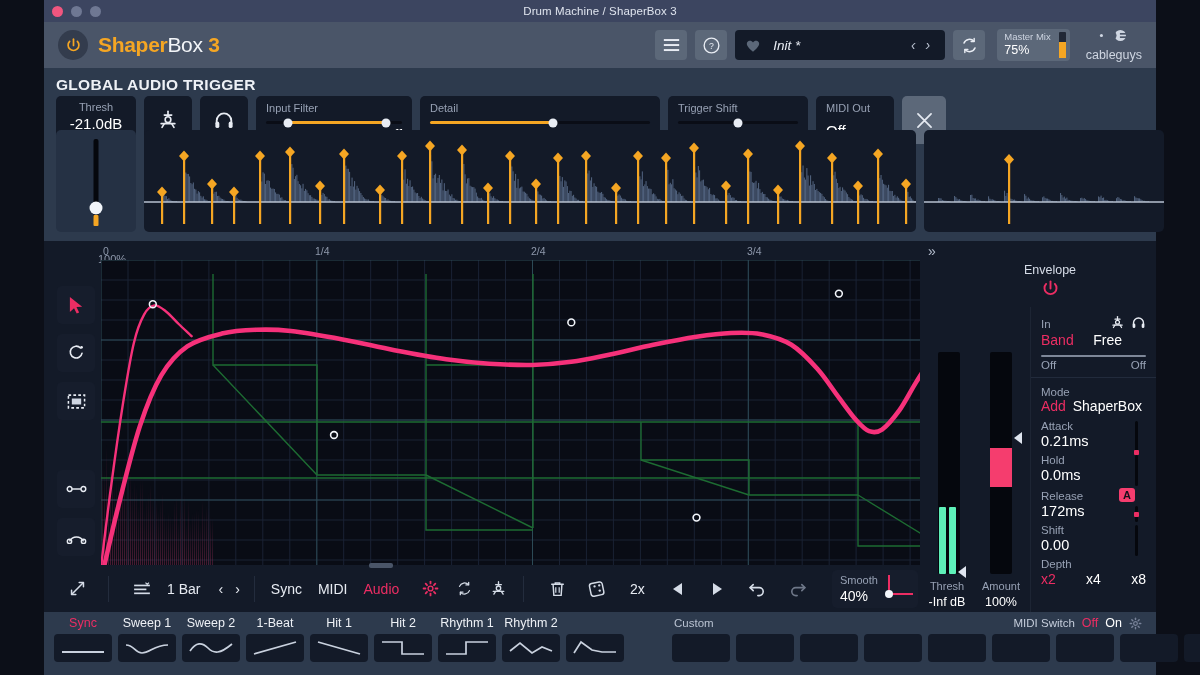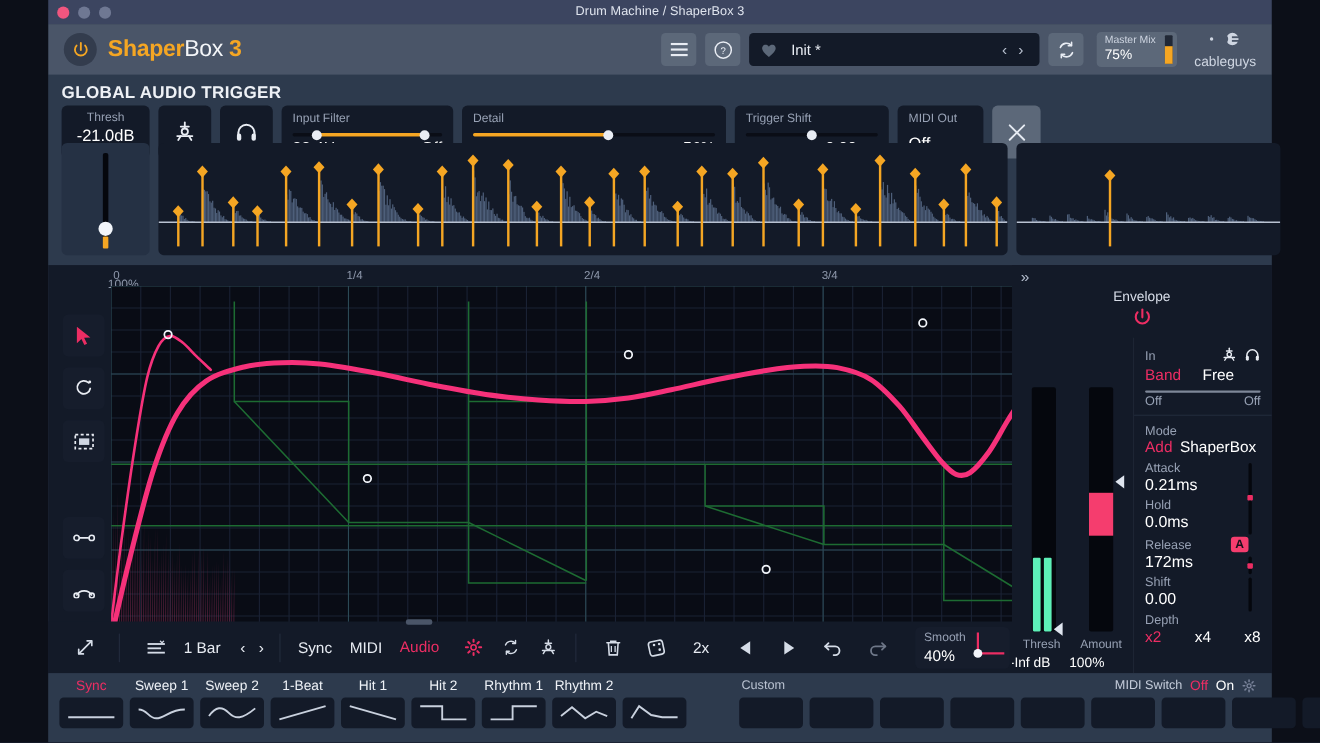--- a/index.html
+++ b/index.html
@@ -37,22 +37,22 @@
   }
   .brand { font-size:21px; font-weight:bold; color:#f5a623; letter-spacing:-.3px; white-space:nowrap;}
   .brand .b2 { color:#f3f5f8; font-weight:normal; }
   .brand .b3 { color:#f5a623; font-weight:bold; }
   .hdr-spacer { flex:1 1 auto; }
   .hdr-btn {
     width:32px; height:30px; border-radius:4px; background:#5c6879;
     display:flex; align-items:center; justify-content:center; margin-right:8px; cursor:pointer;
   }
   .preset-bar {
-    width:264px; height:30px; border-radius:4px; background:#131a28;
-    display:flex; align-items:center; padding:0 10px; margin-right:8px; cursor:pointer;
+    width:210px; height:30px; border-radius:4px; background:#131a28;
+    display:flex; align-items:center; padding:0 10px; margin-right:8px; cursor:pointer;font-style:italic;
   }
   .preset-name { flex:1 1 auto; color:#e8ecf3; font-size:13.5px; margin-left:12px; }
   .preset-arrow { color:#b8c0cf; font-size:14px; padding:0 5px; cursor:pointer; }
   .mastermix {
     height:32px; border-radius:4px; background:#5c6879; display:flex; align-items:flex-start;
     padding:3px 4px 0 7px; margin-left:4px; cursor:pointer;
   }
   .mm-txt { line-height:1.15; }
   .mm-l { color:#cdd4e0; font-size:9.5px; display:block;}
   .mm-v { color:#ffffff; font-size:12.5px; display:block;}
@@ -110,29 +110,29 @@
     width:38px; height:38px; border-radius:5px; background:#161d2c;
     display:flex; align-items:center; justify-content:center; margin-bottom:10px; cursor:pointer;
   }
   .tool.gap { margin-bottom:50px; }
   .axis-lbl { position:absolute; color:#8e98ab; font-size:11px; }
   .beat-lbl { position:absolute; color:#8e98ab; font-size:10.5px; top:4px; }
 
   
   .sidebar { position:absolute; left:920px; top:241px; width:236px; height:371px; background:#131a28; }
   .sb-expand { position:absolute; left:8px; top:2px; color:#b3bccc; font-size:14px; cursor:pointer;}
-  .sb-head { position:absolute; left:0; top:22px; width:236px; height:44px; text-align:center; }
+  .sb-head { position:absolute; left:12px; top:22px; width:236px; height:44px; text-align:center; }
   .sb-title { color:#d7dde8; font-size:12.5px; display:block;}
   .sb-power { margin-top:2px; cursor:pointer; display:inline-block;}
   .sb-body { position:absolute; left:0; top:66px; width:236px; height:305px; display:flex; }
   .meters { width:110px; position:relative; }
   .meter-col { position:absolute; bottom:38px; }
   .meter-bg { width:22px; background:#05070d; border-radius:2px; position:relative;}
   .m-label { position:absolute; bottom:20px; width:100%; text-align:center; color:#97a1b4; font-size:11px;}
-  .m-value { position:absolute; bottom:3px; width:100%; color:#ffffff; font-size:12.5px;}
+  .m-value { position:absolute; bottom:3px; width:100%; text-align:center; color:#ffffff; font-size:12.5px;}
   .tri-left { width:0;height:0;border-top:6px solid transparent;border-bottom:6px solid transparent;border-right:8px solid #dfe5ef; position:absolute;}
   .params { width:126px; position:relative; border-left:1px solid #1d2534;}
   .p-sec { padding:8px 10px 6px 10px; }
   .p-sec.bordered { border-bottom:1px solid #222b3c; }
   .p-lbl { color:#97a1b4; font-size:11.5px; }
   .p-val { color:#ffffff; font-size:14.5px; margin-top:1px;}
   .p-opt { font-size:14px; color:#ffffff; }
   .p-opt.on { color:#ec2d63; }
   .p-row { display:flex; align-items:flex-end; justify-content:space-between; }
   .p-slider { position:absolute; right:8px; width:3px; background:#05070d; border-radius:2px;}

